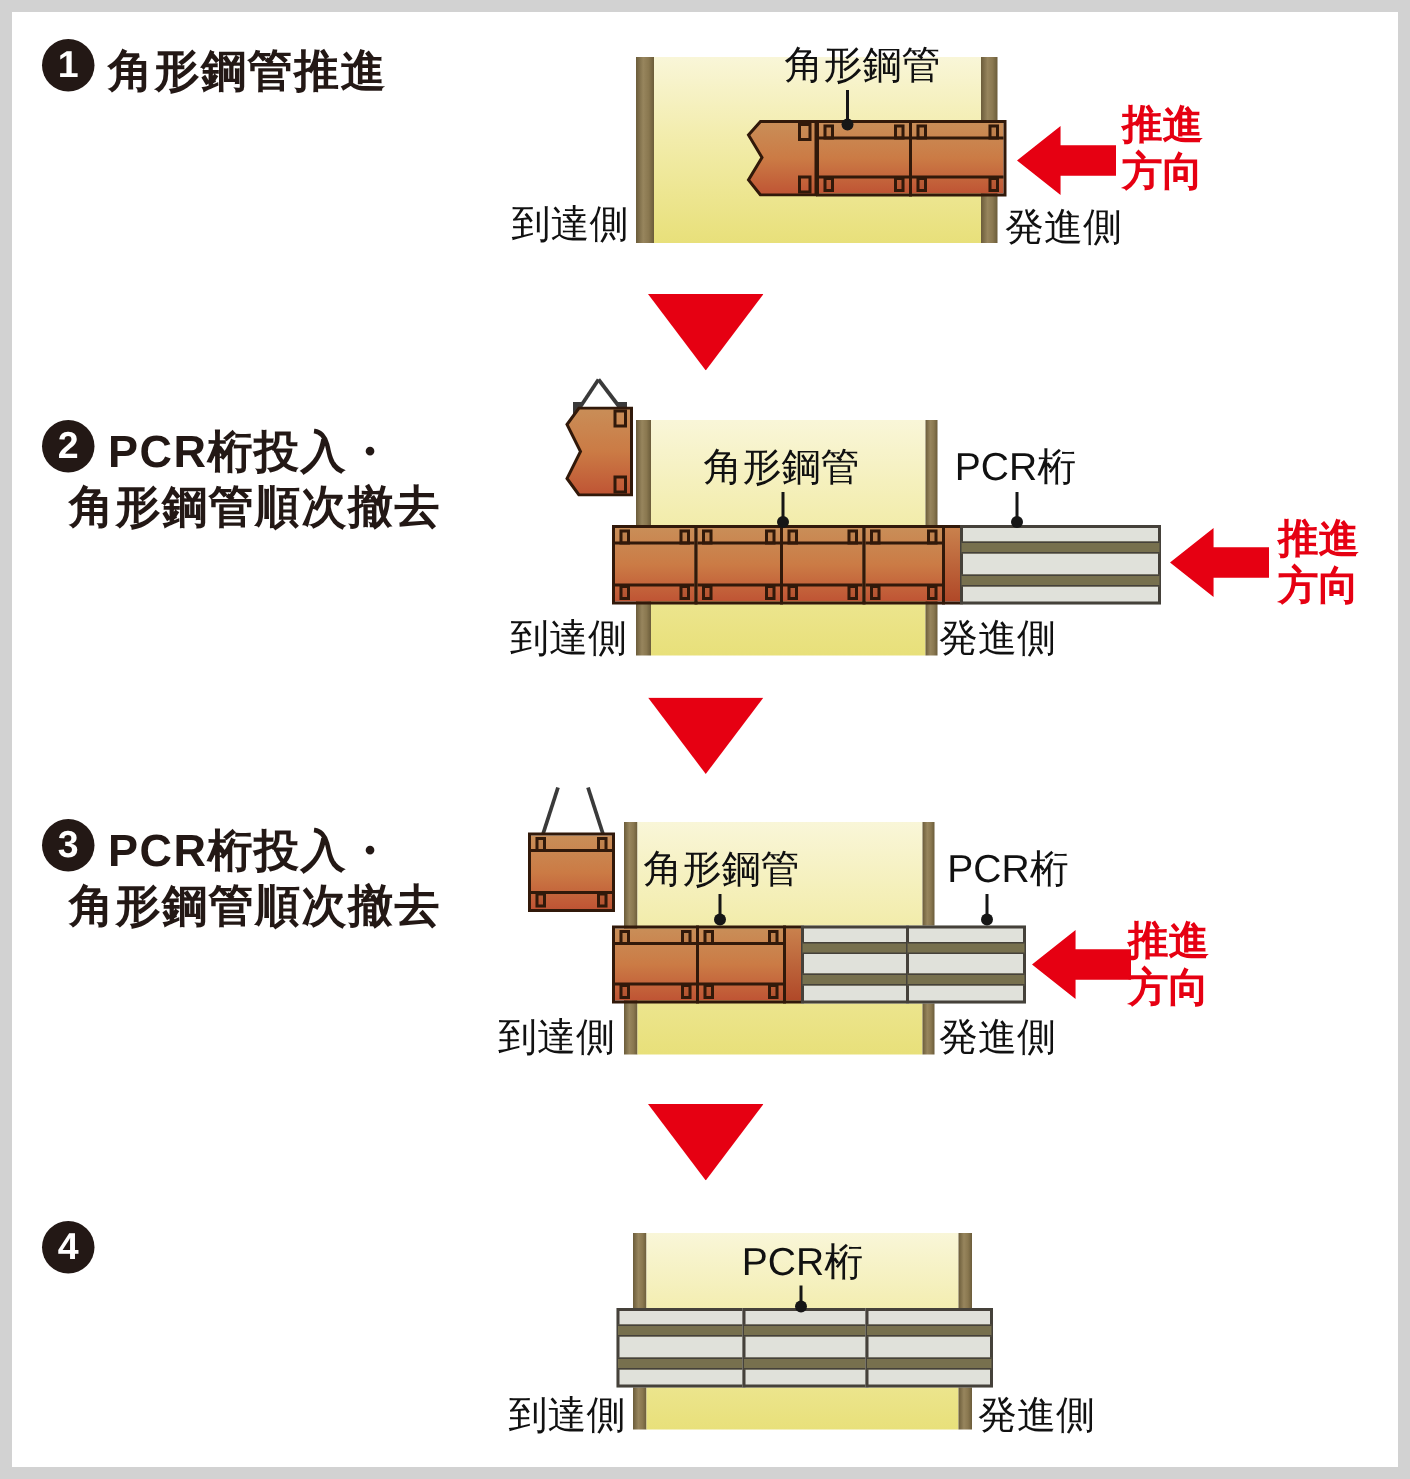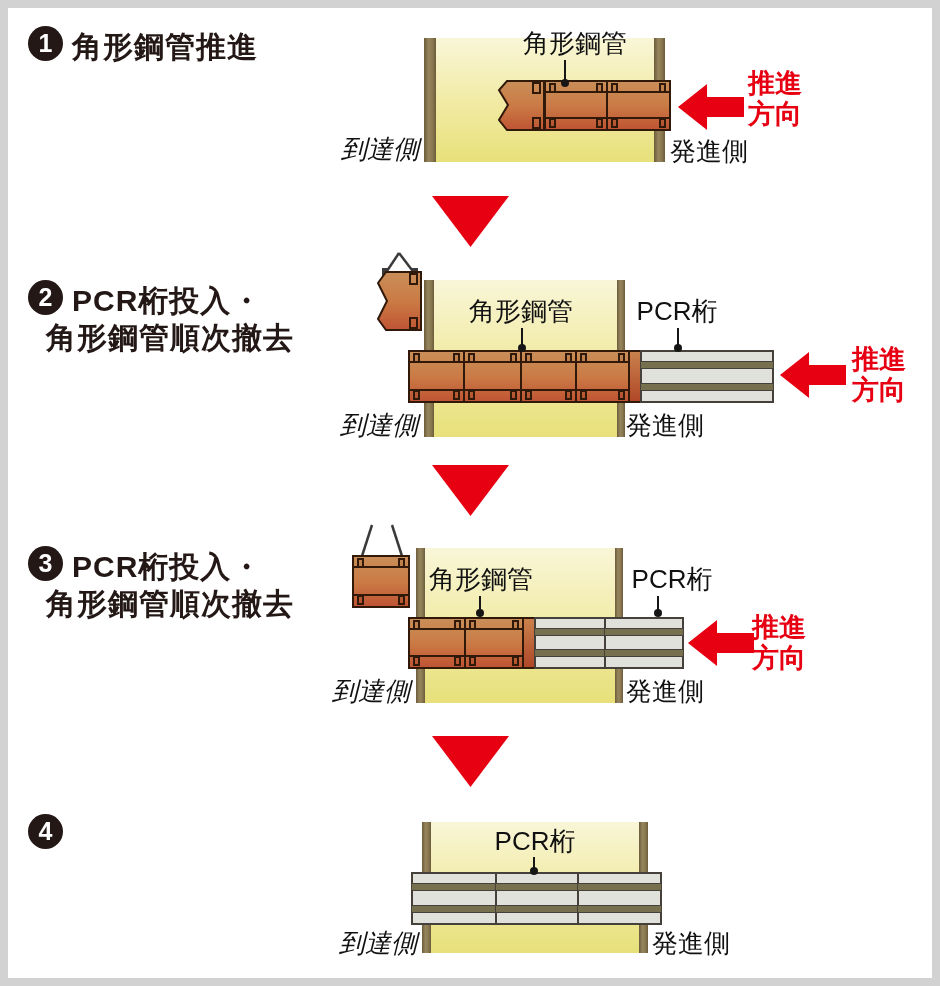--- a/index.html
+++ b/index.html
@@ -40,21 +40,21 @@
   
   .girder{position:absolute;background:#e0e1da;border:2px solid var(--girder-line);
           box-sizing:border-box;z-index:10;}
   .girder::before,.girder::after{content:"";position:absolute;left:-1px;right:-1px;height:6px;
           background:#77704e;border-top:1px solid var(--girder-line);border-bottom:1px solid var(--girder-line);}
   .girder::before{top:9px;} .girder::after{bottom:10px;}
 
   
   .dlabel{position:absolute;font-size:26px;color:#111;text-align:center;white-space:nowrap;z-index:20;}
   .side-label{position:absolute;font-size:26px;color:#111;white-space:nowrap;z-index:20;}
-  .side-label.right-align{text-align:right;font-style:italic;}
+  .side-label.right-align{text-align:right;}
 
   
   .ptr{position:absolute;width:2px;background:#161616;z-index:20;}
   .ptr::after{content:"";position:absolute;bottom:-5px;left:-3px;width:8px;height:8px;
               border-radius:50%;background:#161616;}
 
   
   .push-arrow{position:absolute;width:66px;height:46px;background:var(--red);z-index:20;
               clip-path:polygon(0 50%,44% 0,44% 28%,100% 28%,100% 72%,44% 72%,44% 100%);}
   .push-text{position:absolute;color:var(--red);font-size:27px;font-weight:bold;

